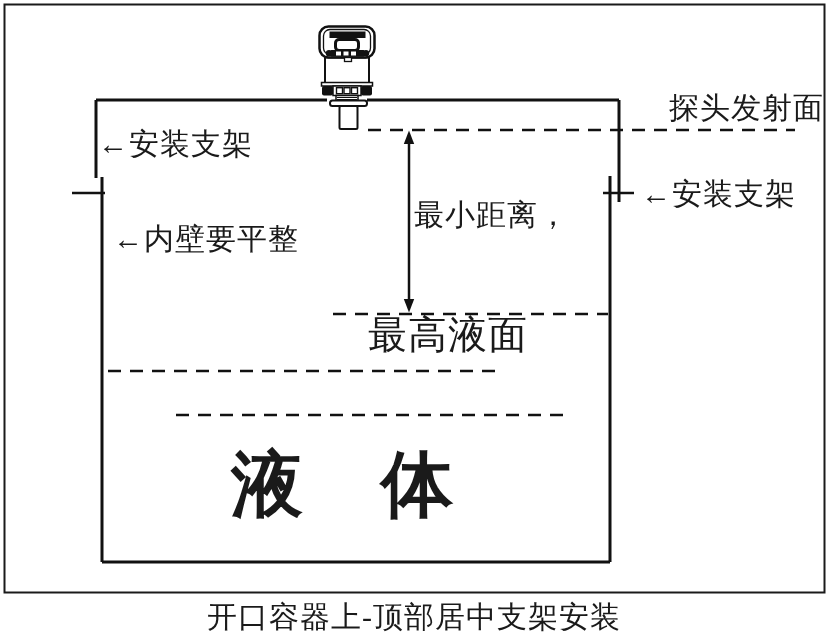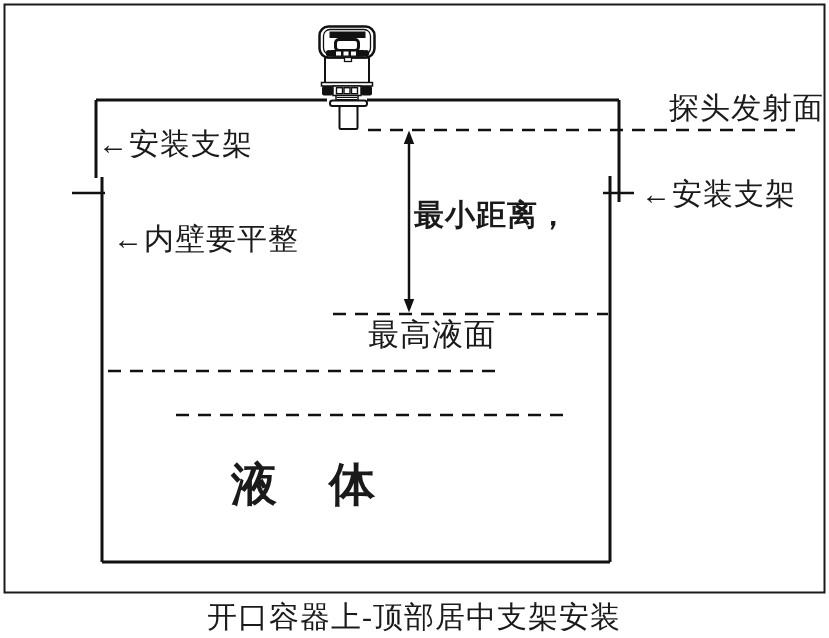--- a/index.html
+++ b/index.html
@@ -17,27 +17,27 @@
     font-size:30px;
     line-height:31px;
     white-space:nowrap;
     color:#1a1a1a;
     letter-spacing:1px;
   }
   .lbl-emission{left:645px;top:92px;margin-left:24px;}
   .lbl-bracket-left{left:98px;top:128px;}
   .lbl-bracket-right{left:641px;top:178px;}
   .lbl-innerwall{left:113px;top:223px;font-family:Liberation Serif, serif;}
-  .lbl-mindist{left:414px;top:199px;font-weight:bold;}
-  .lbl-maxlevel{left:368px;top:319px;font-size:31px;}
+  .lbl-mindist{left:414px;top:199px;}
+  .lbl-maxlevel{left:368px;top:319px;font-size:39px;}
   .lbl-liquid{
     left:231px;top:446px;
     font-family:"Liberation Sans","DejaVu Sans",sans-serif;
     font-weight:bold;
-    font-size:46px;line-height:76px;
+    font-size:72px;line-height:76px;
     letter-spacing:3px;
     white-space:pre;
   }
   .lbl-caption{
     left:0;width:828px;top:598px;
     text-align:center;
     font-size:30px;line-height:38px;
     white-space:nowrap;
   }
 </style>

